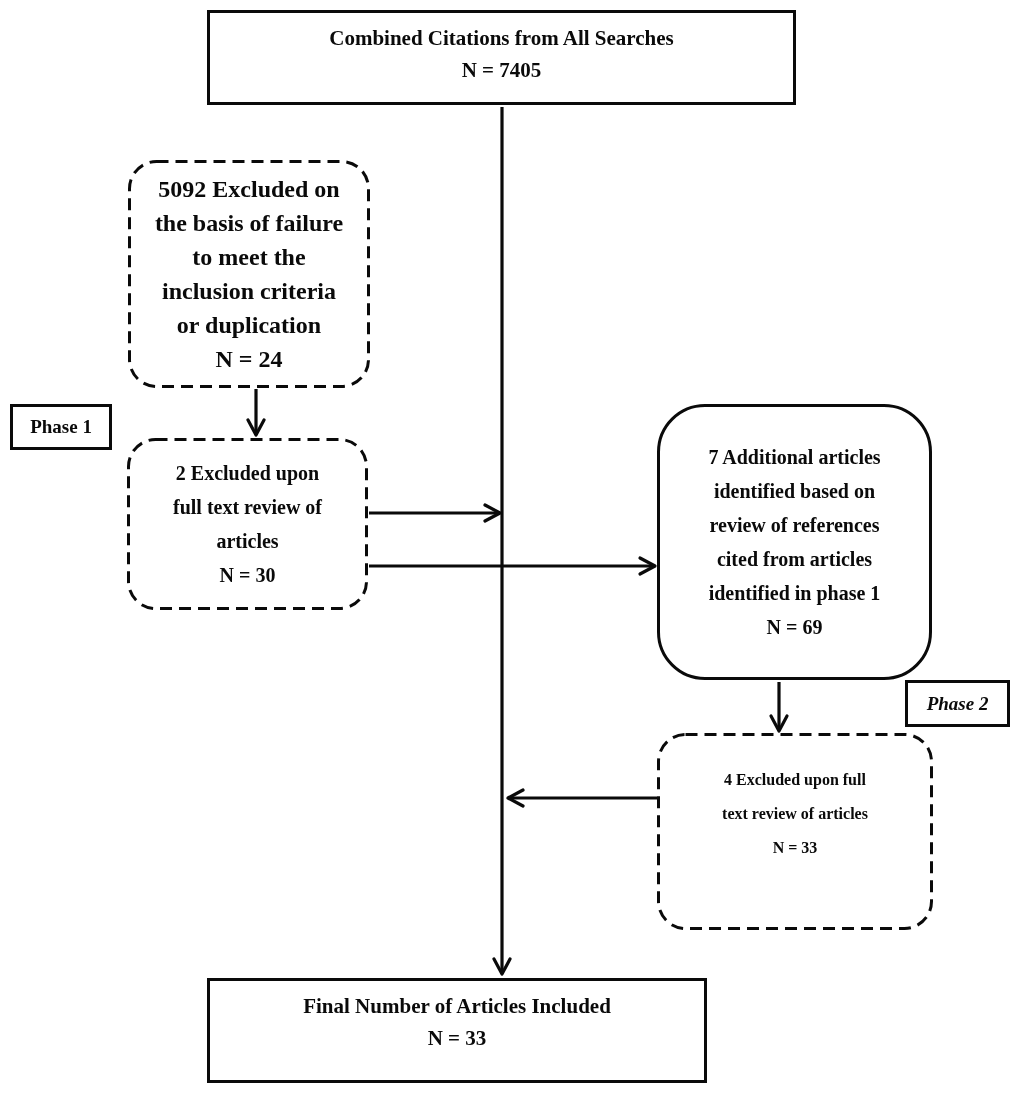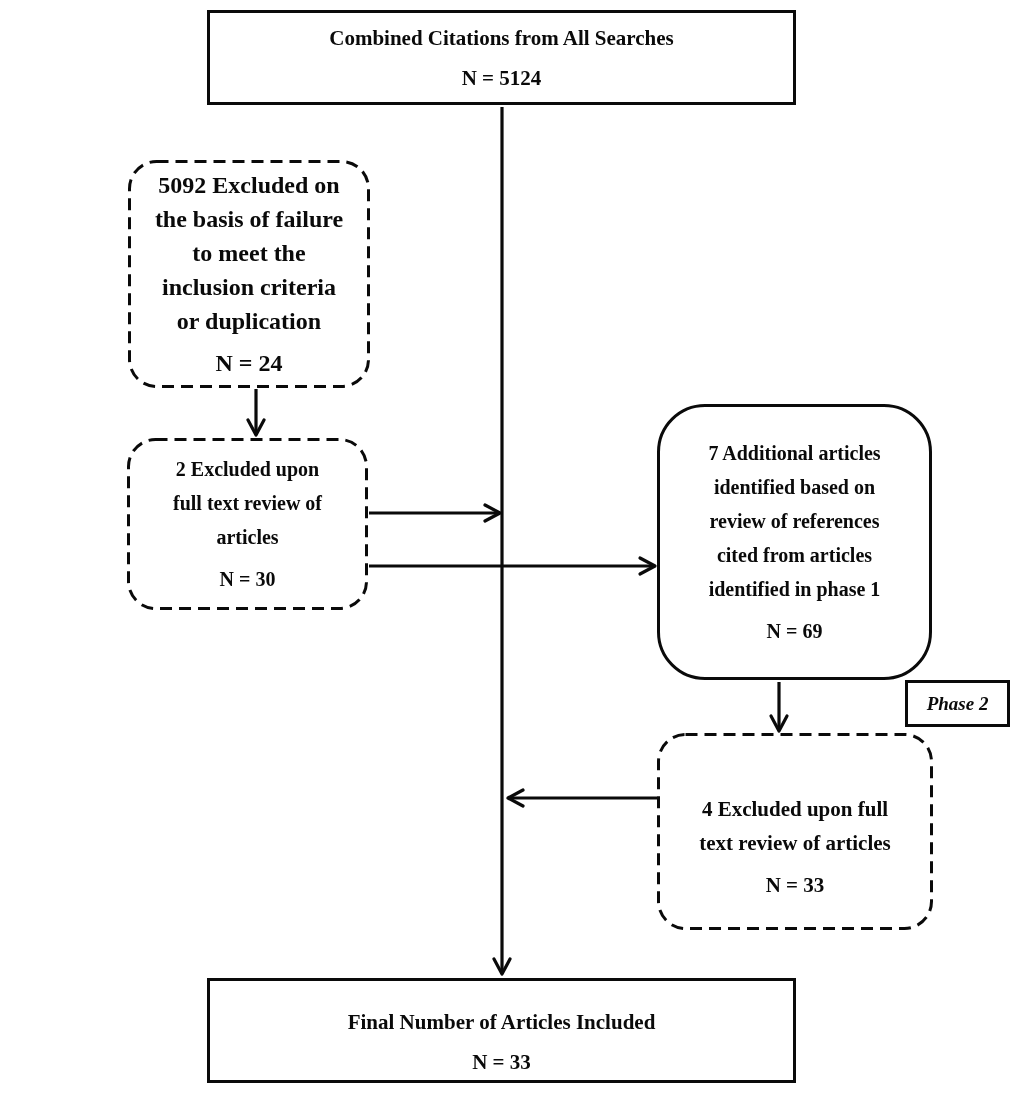--- a/index.html
+++ b/index.html
@@ -28,21 +28,20 @@
     display: flex;
     flex-direction: column;
     align-items: center;
     justify-content: center;
     text-align: center;
     font-family: "Liberation Serif", serif;
     font-weight: 700;
     color: #0a0a0a;
     z-index: 2;
     background: transparent;
-    gap: 8px;
   }
   .node-label, .node-count {
     display: block;
     white-space: pre-line;
   }
   .solid-border { border: 3px solid #0a0a0a; }
 
   #box-combined {
     left: 207px; top: 10px; width: 589px; height: 95px;
     justify-content: flex-start; padding-top: 9px;
@@ -64,26 +63,26 @@
     left: 657px; top: 404px; width: 275px; height: 276px;
     border-radius: 48px;
     font-size: 20px; line-height: 34px;
   }
   #box-phase2 {
     left: 905px; top: 680px; width: 105px; height: 47px;
     font-size: 19px; line-height: 22px; font-style: italic;
   }
   #box-excluded-p2 {
     left: 657px; top: 733px; width: 276px; height: 197px;
-    justify-content: center; padding-top: 30px;
-    font-size: 21px; line-height: 34px;
+    justify-content: flex-start; padding-top: 30px;
+    font-size: 16px; line-height: 34px;
   }
   #box-final {
-    left: 207px; top: 978px; width: 589px; height: 105px;
-    justify-content: flex-start; padding-top: 25px;
+    left: 207px; top: 978px; width: 500px; height: 105px;
+    justify-content: flex-start; padding-top: 9px;
     font-size: 21px; line-height: 32px;
   }
 </style>
 </head>
 <body>
 
 <div id="stage">
 
   <svg id="connector-layer" viewBox="0 0 1024 1103" xmlns="http://www.w3.org/2000/svg">
     <defs>
@@ -99,32 +98,35 @@
     <path d="M502,107 L502,974" fill="none" stroke="#0a0a0a" stroke-width="3.2" marker-end="url(#arrowhead)"></path>
     <path d="M256,389 L256,435" fill="none" stroke="#0a0a0a" stroke-width="3.2" marker-end="url(#arrowhead)"></path>
     <path d="M369,513 L500,513" fill="none" stroke="#0a0a0a" stroke-width="3.2" marker-end="url(#arrowhead)"></path>
     <path d="M369,566 L655,566" fill="none" stroke="#0a0a0a" stroke-width="3.2" marker-end="url(#arrowhead)"></path>
     <path d="M779,682 L779,731" fill="none" stroke="#0a0a0a" stroke-width="3.2" marker-end="url(#arrowhead)"></path>
     <path d="M657,798 L508,798" fill="none" stroke="#0a0a0a" stroke-width="3.2" marker-end="url(#arrowhead)"></path>
   </svg>
 
   <div class="node solid-border" id="box-combined">
     <span class="node-label">Combined Citations from All Searches</span>
-    <span class="node-count">N = 5124</span>
+    <span class="node-count">N = 7405</span>
   </div>
 
   <div class="node" id="box-excluded-initial">
     <span class="node-label">5092 Excluded on
 the basis of failure
 to meet the
 inclusion criteria
 or duplication</span>
     <span class="node-count">N = 24</span>
   </div>
 
+  <div class="node solid-border" id="box-phase1">
+    <span class="node-label">Phase 1</span>
+  </div>
 
   <div class="node" id="box-excluded-p1">
     <span class="node-label">2 Excluded upon
 full text review of
 articles</span>
     <span class="node-count">N = 30</span>
   </div>
 
   <div class="node solid-border" id="box-additional">
     <span class="node-label">7 Additional articles

